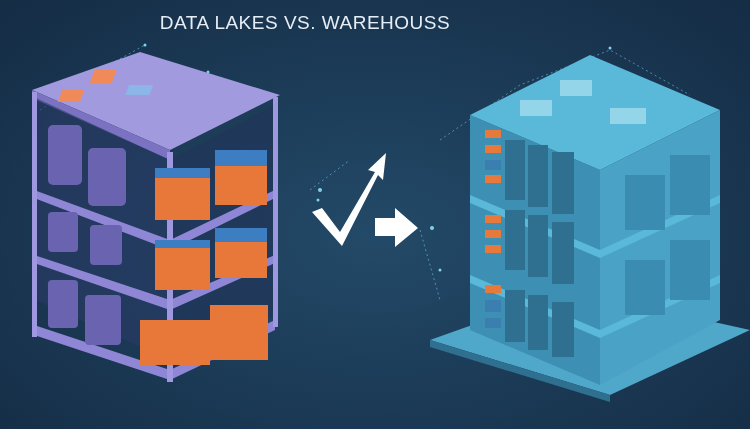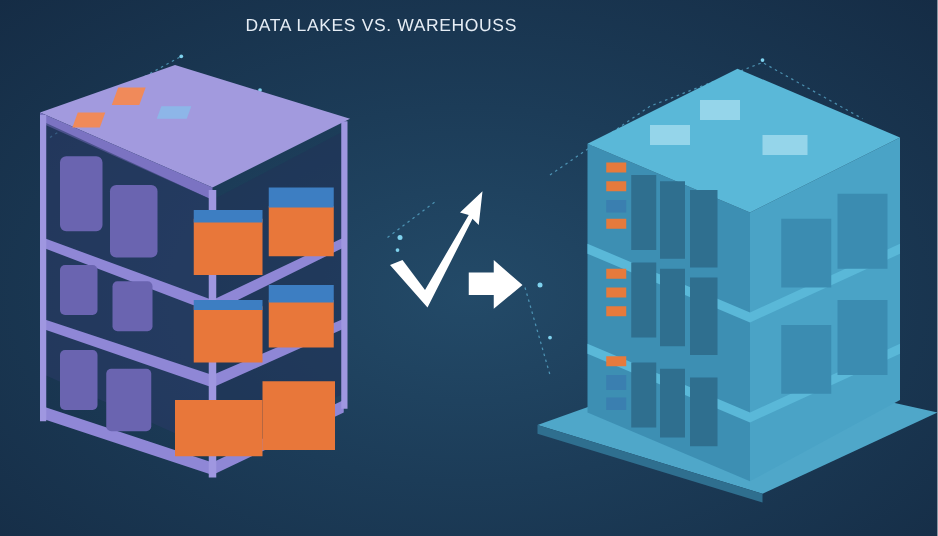--- a/index.html
+++ b/index.html
@@ -1,20 +1,20 @@
 <!DOCTYPE html>
 <html><head>
 <meta charset="utf-8">
 <style>
   html,body{margin:0;padding:0;}
   body{width:750px;height:429px;overflow:hidden;position:relative;
     background:radial-gradient(ellipse at 50% 55%, #234a68 0%, #1c3c58 45%, #152c45 100%);
     font-family:"Liberation Sans", sans-serif;}
   .title{position:absolute;top:12px;left:0;width:610px;text-align:center;
-    color:#e6edf5;font-size:14px;letter-spacing:0.5px;}
+    color:#e6edf5;font-size:19px;letter-spacing:0.5px;}
   svg{position:absolute;left:0;top:0;}
 </style>
 </head>
 <body>
 
 <div class="title">DATA LAKES VS. WAREHOUSS</div>
 
 <svg width="750" height="429" viewBox="0 0 750 429">
 
   <g stroke="#5fb4d6" stroke-width="1" stroke-dasharray="2,3" fill="none" opacity="0.7">

